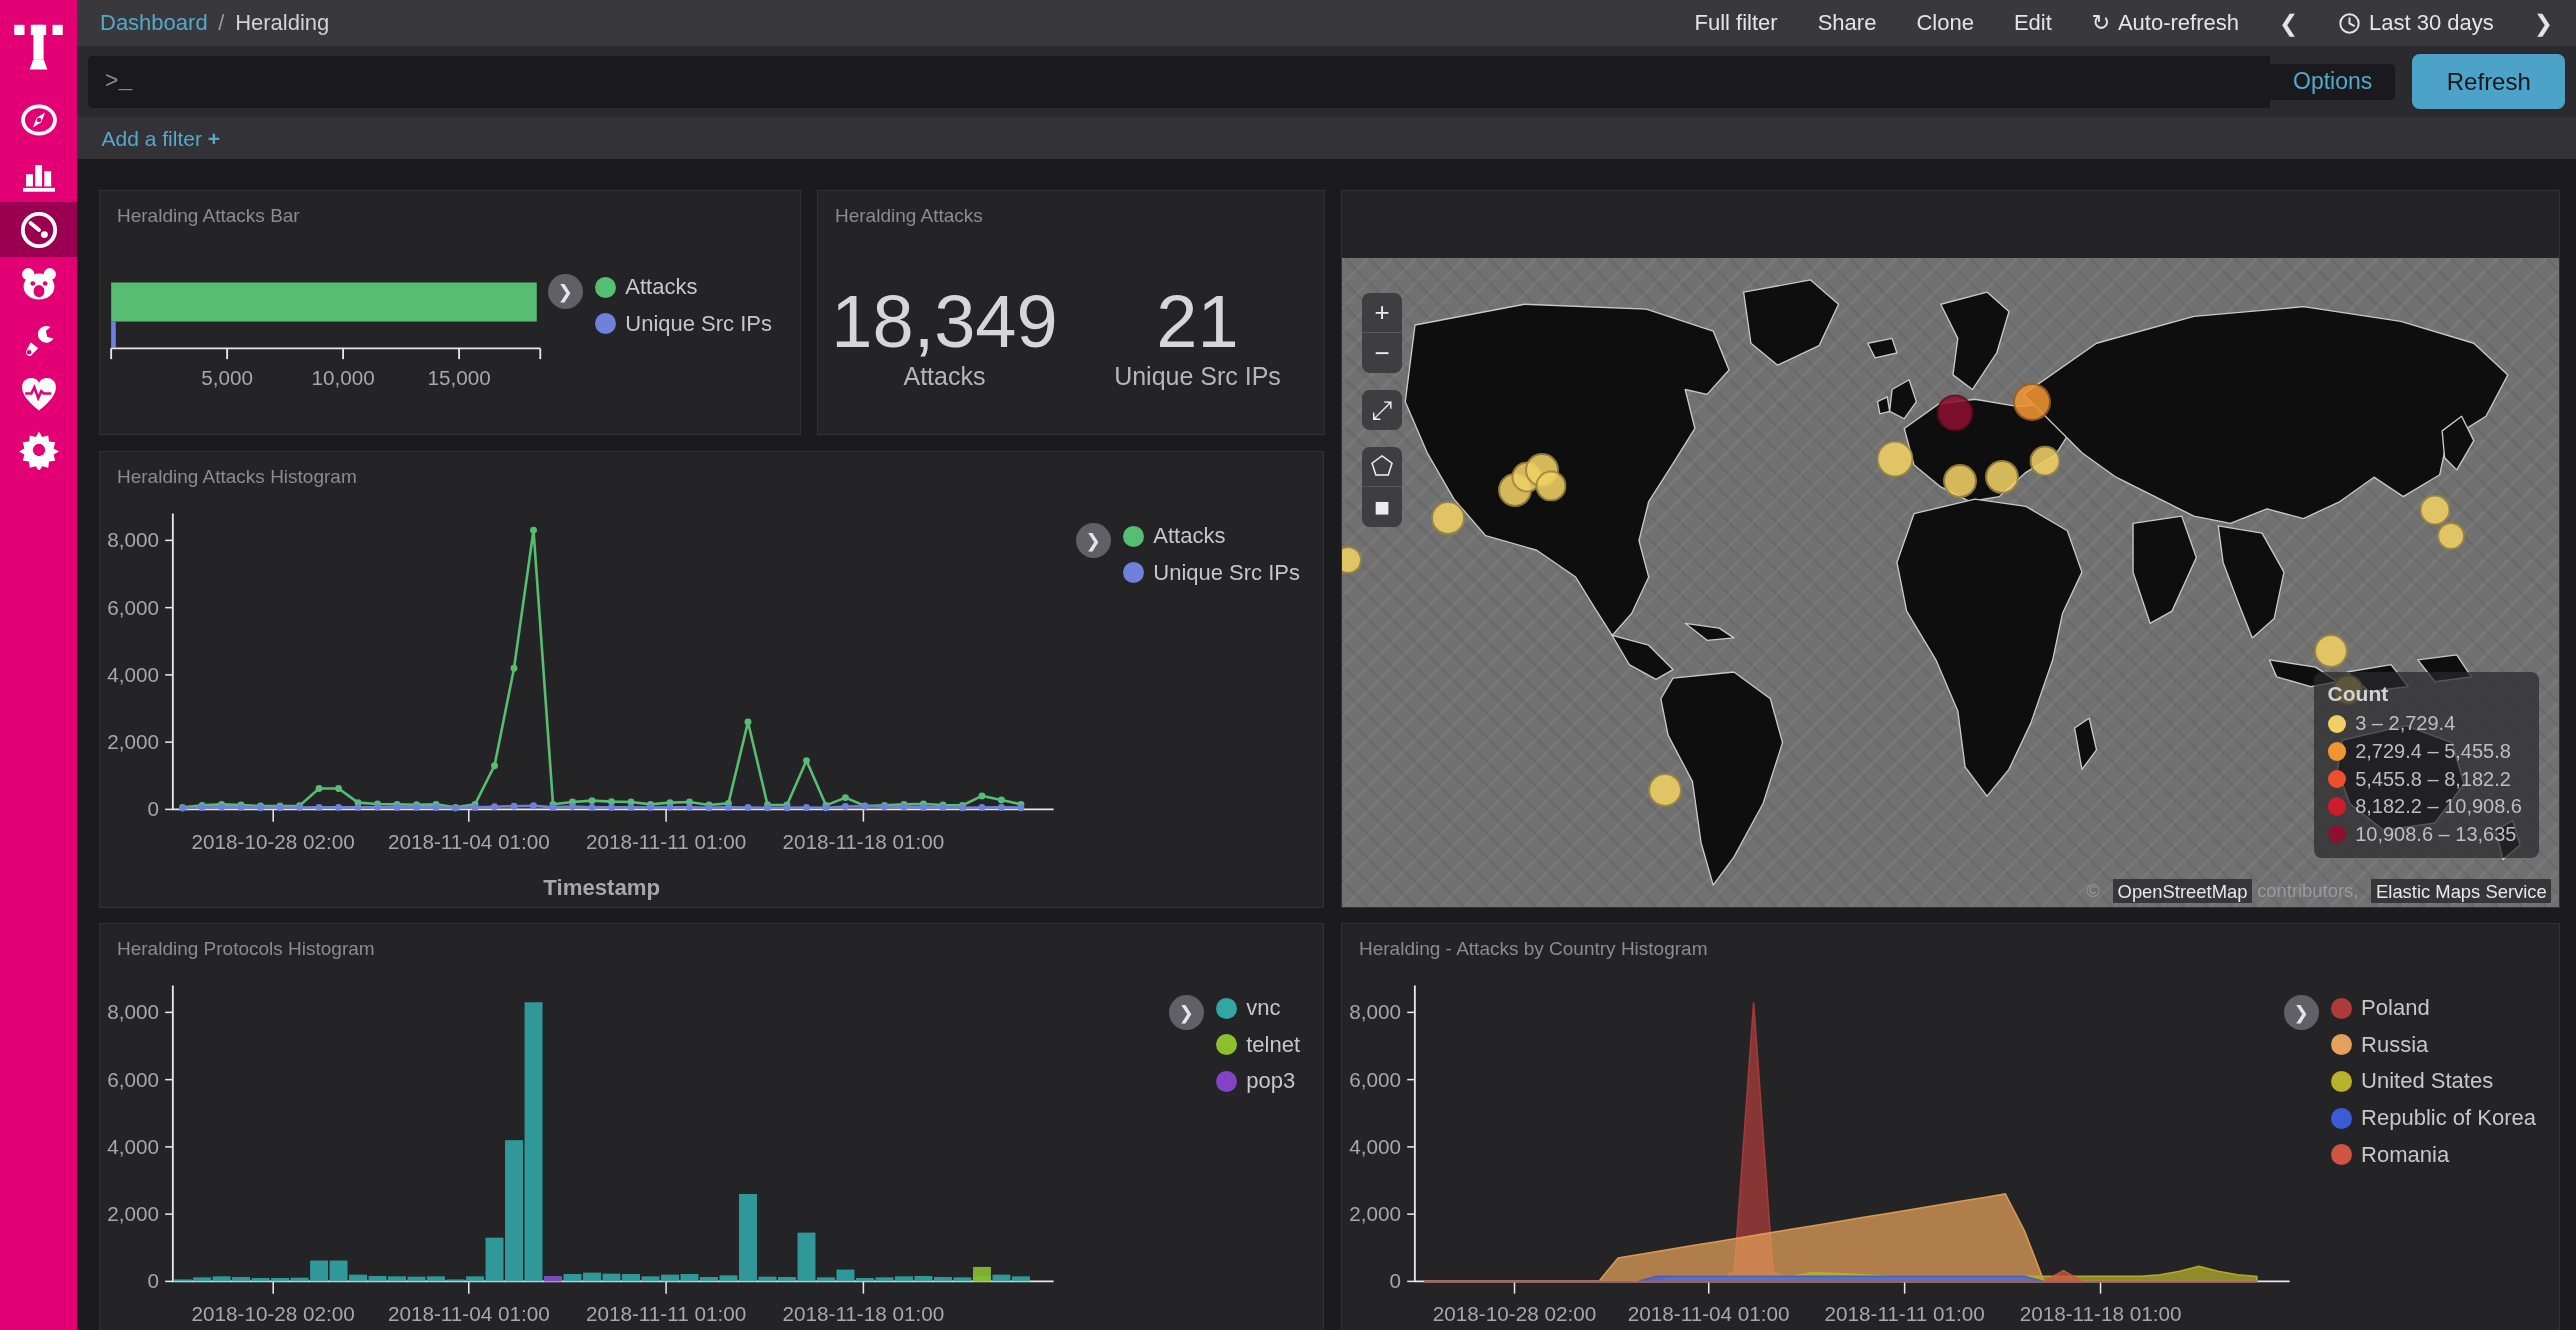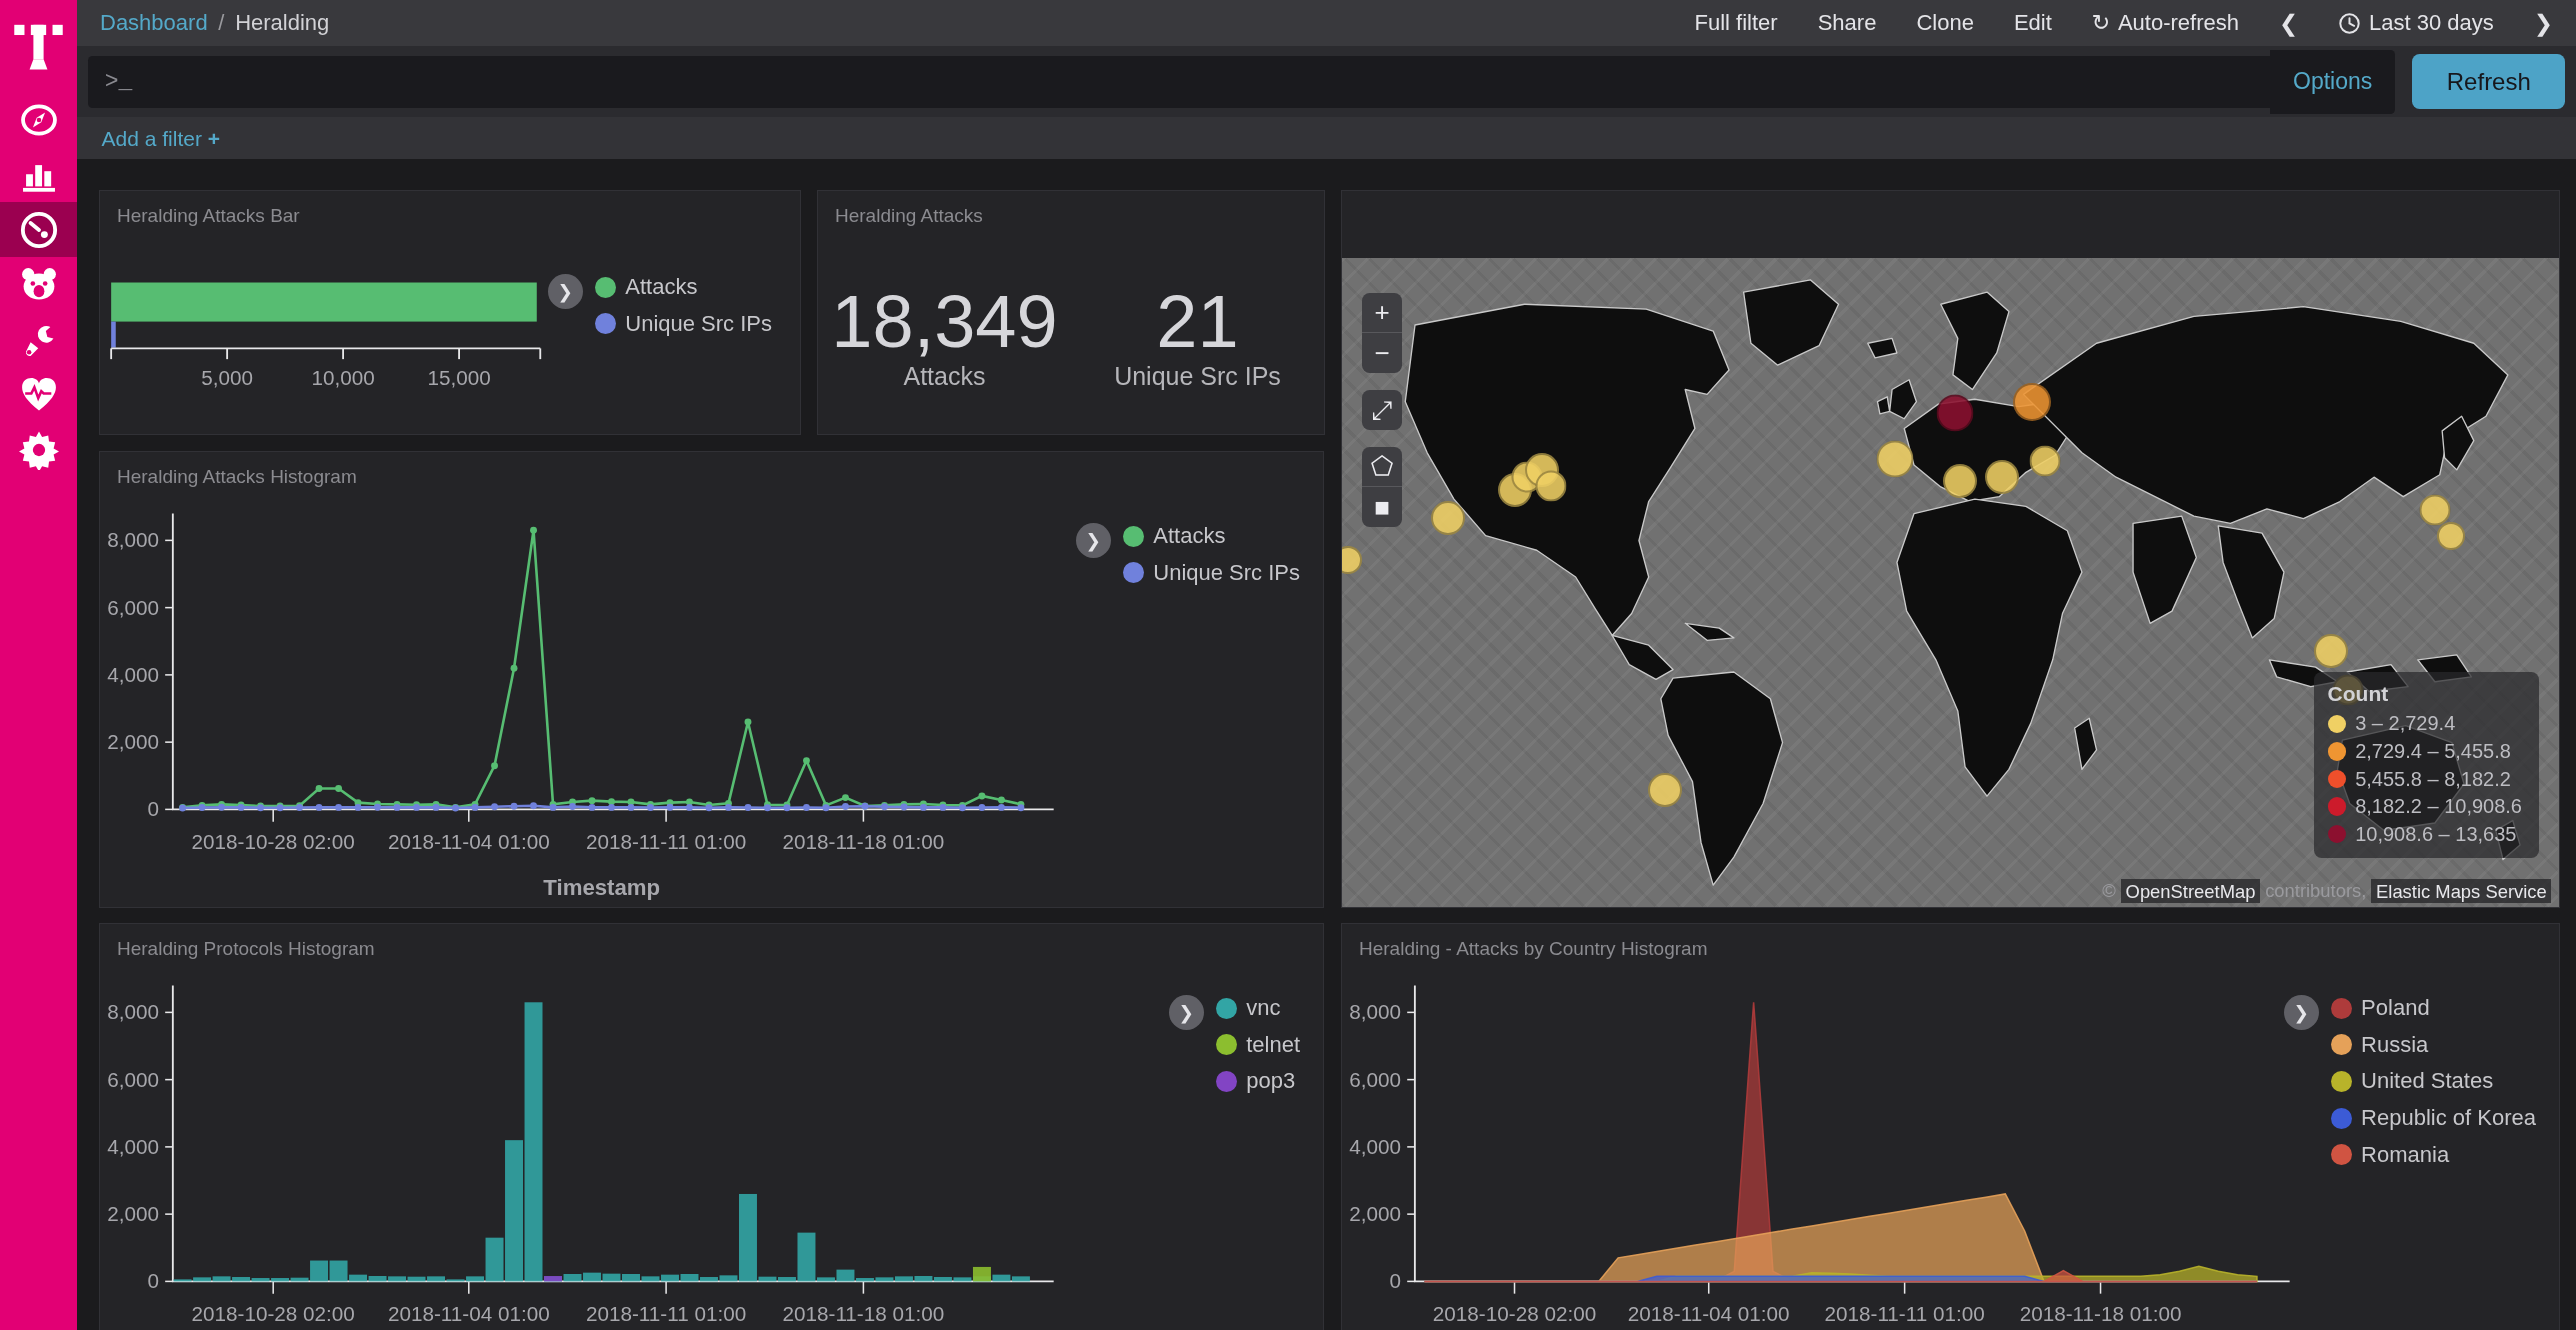--- a/index.html
+++ b/index.html
@@ -20,21 +20,21 @@
   .topmenu { margin-left:auto; display:flex; align-items:center; gap:40px; }
   .topmenu .titem { color:#e4e4e8; cursor:pointer; white-space:nowrap; display:flex; align-items:center; gap:7.7px; }
   .tchev { font-size:23px; }
   
   .searchrow { position:absolute; left:77px; top:46px; width:2499px; height:71px; background:#2b2b2f;
     display:flex; align-items:center; padding:7.7px 10.7px; gap:0; }
   .searchbox { flex:1; height:52px; background:#1a1a1e; border-radius:4.6px 0 0 4.6px; display:flex; align-items:center; padding:0 17px; }
   .prompt { color:#8a8a90; font-family:"Liberation Mono","DejaVu Sans Mono",monospace; font-size:23px; margin-right:17px; }
   .searchinput { flex:1; background:transparent; border:none; outline:none; color:#d8d8dc; font-size:23px; }
   .searchinput::placeholder { color:#77777d; }
-  .optionsbox { height:64px; background:#1a1a1e; display:flex; align-items:center; padding:0 23px; border-radius:0 4.6px 4.6px 0; }
+  .optionsbox { height:36px; background:#1a1a1e; display:flex; align-items:center; padding:0 23px; border-radius:0 4.6px 4.6px 0; }
   .options { color:#54a9c9; font-size:23px; cursor:pointer; }
   .refresh { margin-left:17px; width:153px; height:55px; background:#4da3c7; border:none; border-radius:7.7px;
     color:#17171c; font-size:24px; font-family:inherit; cursor:pointer; }
   
   .filterrow { position:absolute; left:77px; top:117px; width:2499px; height:43px; background:#333337;
     display:flex; align-items:center; padding:0 24.5px; }
   .addfilter { color:#54a9c9; font-size:21px; cursor:pointer; }
   .addfilter b { font-weight:700; }
   
   .content { position:absolute; left:77px; top:159px; width:2499px; height:1171px; background:#1b1b1d; }
@@ -68,21 +68,21 @@
   .ctlbtn { width:40px; height:40px; background:#3e3e42; color:#ececf0; border:none; cursor:pointer;
     font-size:26px; display:flex; align-items:center; justify-content:center; border-bottom:0.8px solid #58585c; }
   .ctlgroup .ctlbtn:last-child { border-bottom:none; }
   .maplegend { position:absolute; right:20px; bottom:49px; background:rgba(42,42,44,.72); border-radius:7.7px;
     padding:10.7px 17px 12.3px 14px; z-index:5; }
   .mlt { color:#d2d2d6; font-size:21px; font-weight:700; margin-bottom:6.1px; }
   .mlrow { display:flex; align-items:center; gap:9.2px; margin-top:4.6px; }
   .mldot { width:18.4px; height:18.4px; border-radius:50%; flex:0 0 auto; }
   .mltext { color:#bdbdc2; font-size:20px; white-space:nowrap; }
   .attrib { position:absolute; right:7.7px; bottom:4.6px; font-size:18.4px; color:#9a9a9e; z-index:5; white-space:nowrap; }
-  .attrib .hl { color:#e8e8ec; background:rgba(40,40,42,.8); padding:1.5px 4.6px; }
+  .attrib .hl { color:#e8e8ec; background:rgba(40,40,42,.8); padding:1.5px 4.6px;margin-left:8px; }
 </style>
 </head>
 <body>
 
 <div class="sidebar">
   <div class="logo">
     <svg width="51" height="51" viewBox="0 0 40 40">
       <g fill="#ffffff">
         <rect x="1" y="3" width="8" height="8"></rect>
         <rect x="31" y="3" width="8" height="8"></rect>

